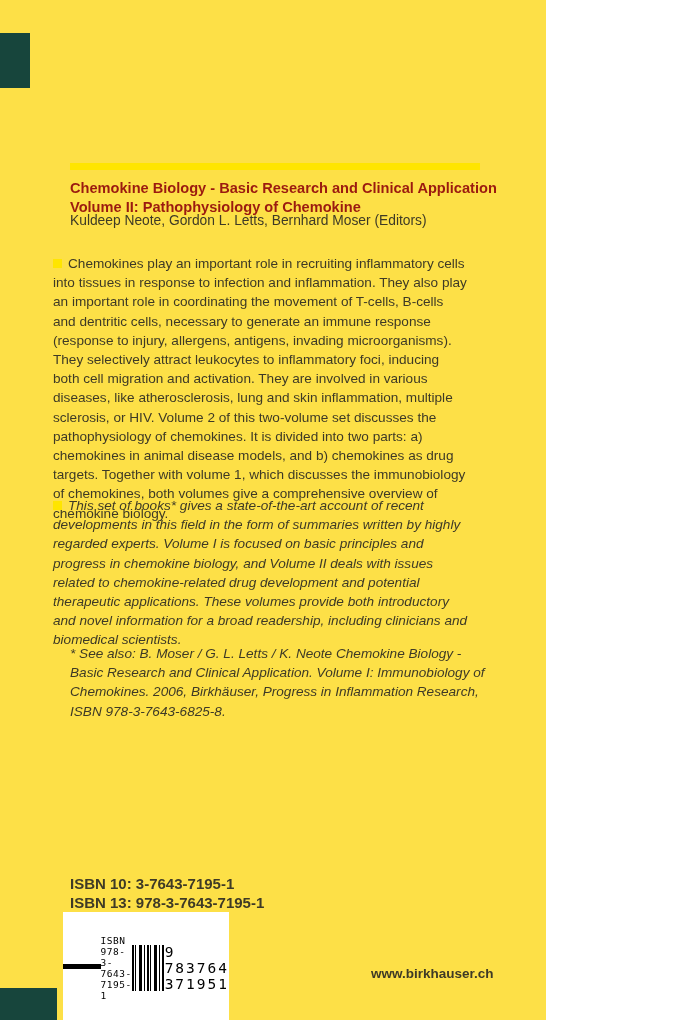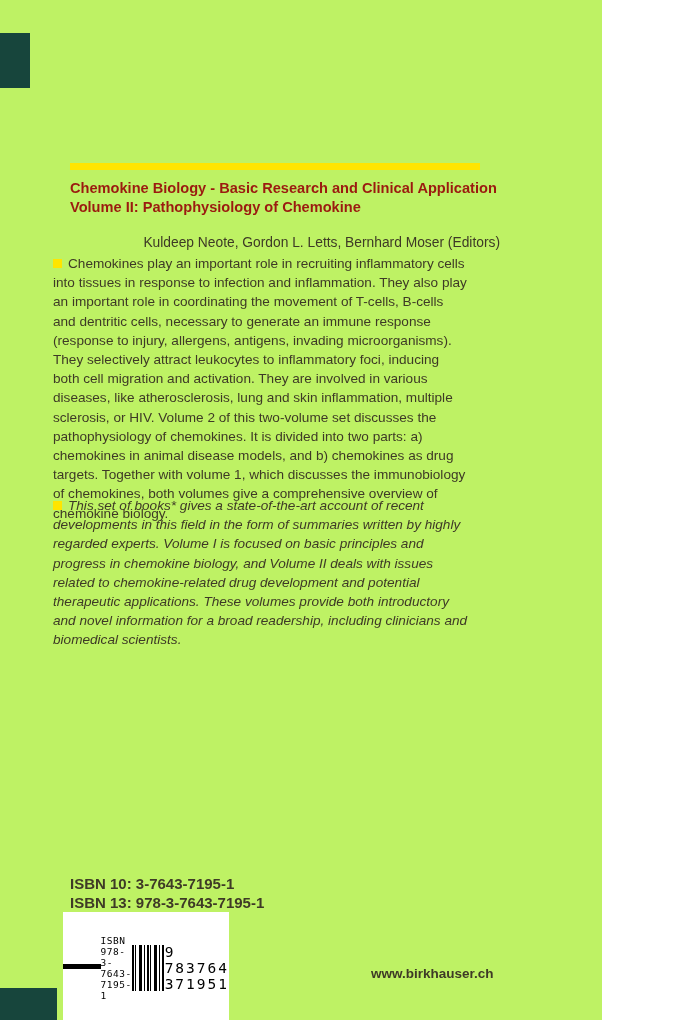--- a/index.html
+++ b/index.html
@@ -1,38 +1,38 @@
 <!DOCTYPE html>
 <html><head>
 <meta charset="utf-8">
 <style>
   html,body{margin:0;padding:0;}
   .cover{
     position:relative;
-    width:602px;height:1020px;
-    background:#bef264;
+    width:546px;height:1020px;
+    background:#fde047;
     font-family:"Liberation Sans","DejaVu Sans",sans-serif;
     color:#3E3A26;
     overflow:hidden;
   }
   .spine-mark{position:absolute;left:0;background:#17453C;}
   .spine-mark.top{top:33px;width:30px;height:55px;}
   .spine-mark.bottom{top:988px;width:57px;height:32px;}
 
   .rule{position:absolute;left:70px;top:163px;width:410px;height:7px;background:#FFE500;}
 
   .title{
     position:absolute;left:70px;top:179px;width:430px;
     color:#9B1A10;font-weight:bold;font-size:14.6px;line-height:19px;margin:0;
   }
   .title span{display:block;}
 
   .editors{
-    position:absolute;left:70px;top:234px;width:430px;
-    font-size:13.8px;line-height:18px;text-align:right;
+    position:absolute;left:70px;top:212px;width:430px;
+    font-size:13.8px;line-height:18px;
   }
 
   .para{
     position:absolute;left:53px;width:416px;
     font-size:13.6px;line-height:19.2px;
     text-align:left;
   }
   .para.p1{top:254px;}
   .para.p2{top:496px;font-style:italic;}
 
@@ -98,20 +98,21 @@
   <div class="editors">Kuldeep Neote, Gordon L. Letts, Bernhard Moser (Editors)</div>
 
   <div class="para p1">
     <span class="bullet"></span><span>Chemokines play an important role in recruiting inflammatory cells into tissues in response to infection and inflammation. They also play an important role in coordinating the movement of T-cells, B-cells and dentritic cells, necessary to generate an immune response (response to injury, allergens, antigens, invading microorganisms). They selectively attract leukocytes to inflammatory foci, inducing both cell migration and activation. They are involved in various diseases, like atherosclerosis, lung and skin inflammation, multiple sclerosis, or HIV. Volume 2 of this two-volume set discusses the pathophysiology of chemokines. It is divided into two parts: a) chemokines in animal disease models, and b) chemokines as drug targets. Together with volume 1, which discusses the immunobiology of chemokines, both volumes give a comprehensive overview of chemokine biology.</span>
   </div>
 
   <div class="para p2">
     <span class="bullet"></span><span>This set of books* gives a state-of-the-art account of recent developments in this field in the form of summaries written by highly regarded experts. Volume I is focused on basic principles and progress in chemokine biology, and Volume II deals with issues related to chemokine-related drug development and potential therapeutic applications. These volumes provide both introductory and novel information for a broad readership, including clinicians and biomedical scientists.</span>
   </div>
 
+  <div class="seealso">* See also: B. Moser / G. L. Letts / K. Neote Chemokine Biology - Basic Research and Clinical Application. Volume I: Immunobiology of Chemokines. 2006, Birkhäuser, Progress in Inflammation Research, ISBN 978-3-7643-6825-8.</div>
 
   <div class="isbns">
     <span>ISBN 10: 3-7643-7195-1</span>
     <span>ISBN 13: 978-3-7643-7195-1</span>
   </div>
 
   <div class="barcode">
     <div class="barcode-topline"></div>
     <div class="barcode-label-top">ISBN 978-3-7643-7195-1</div>
     <div class="bars"></div>

